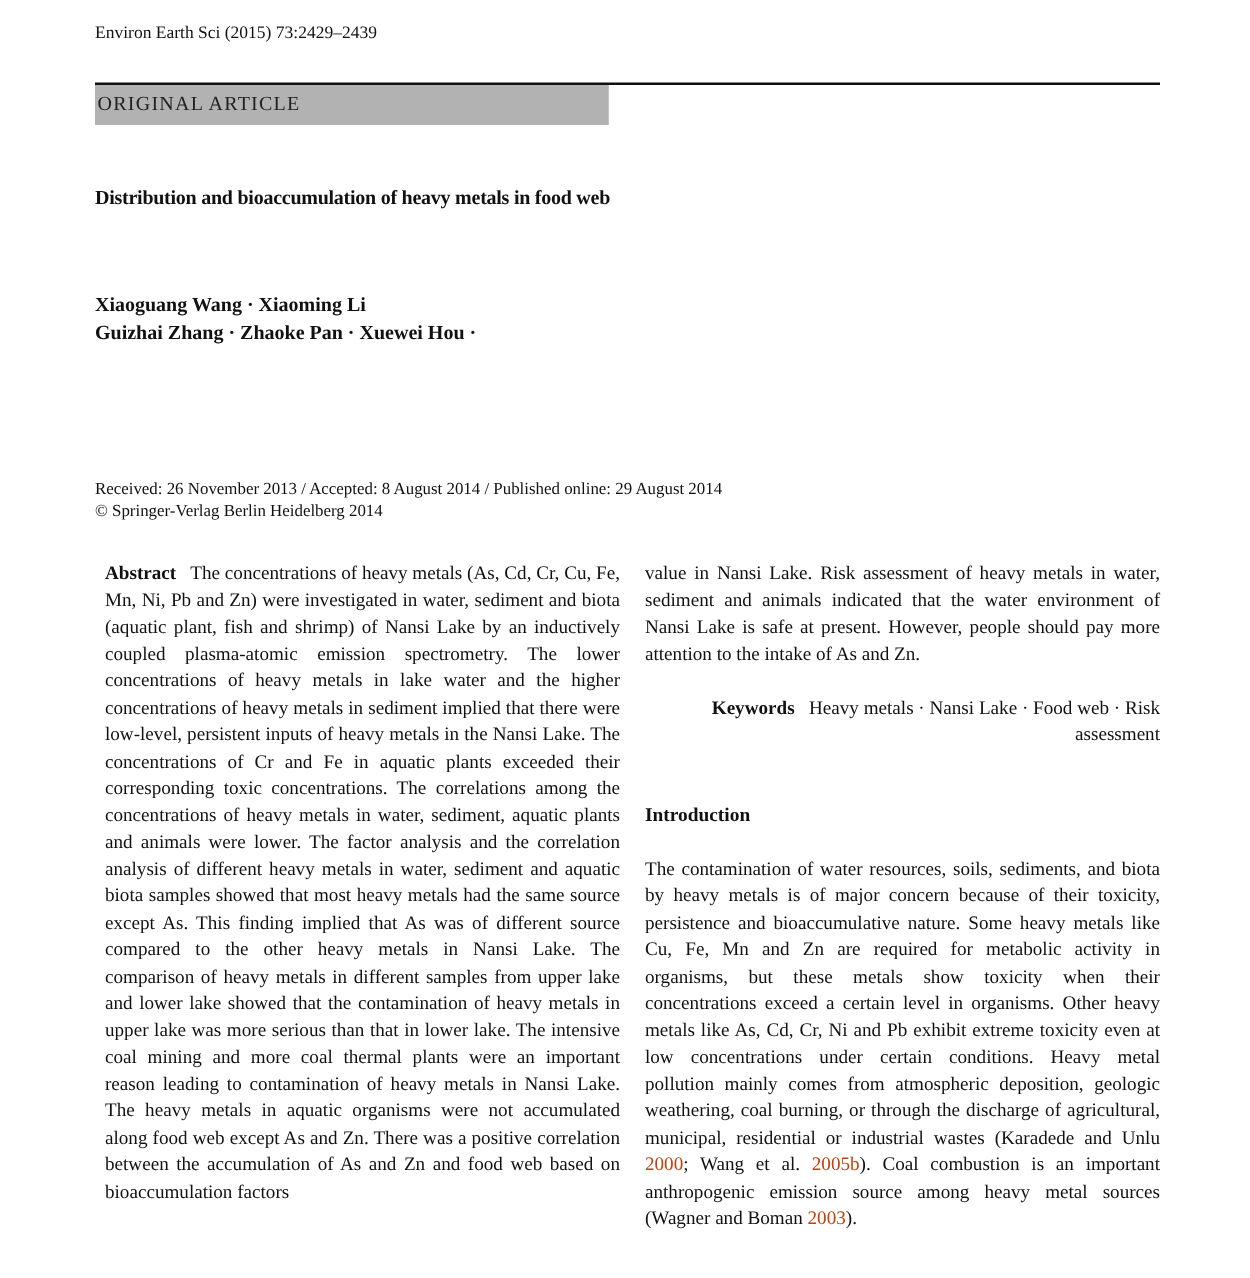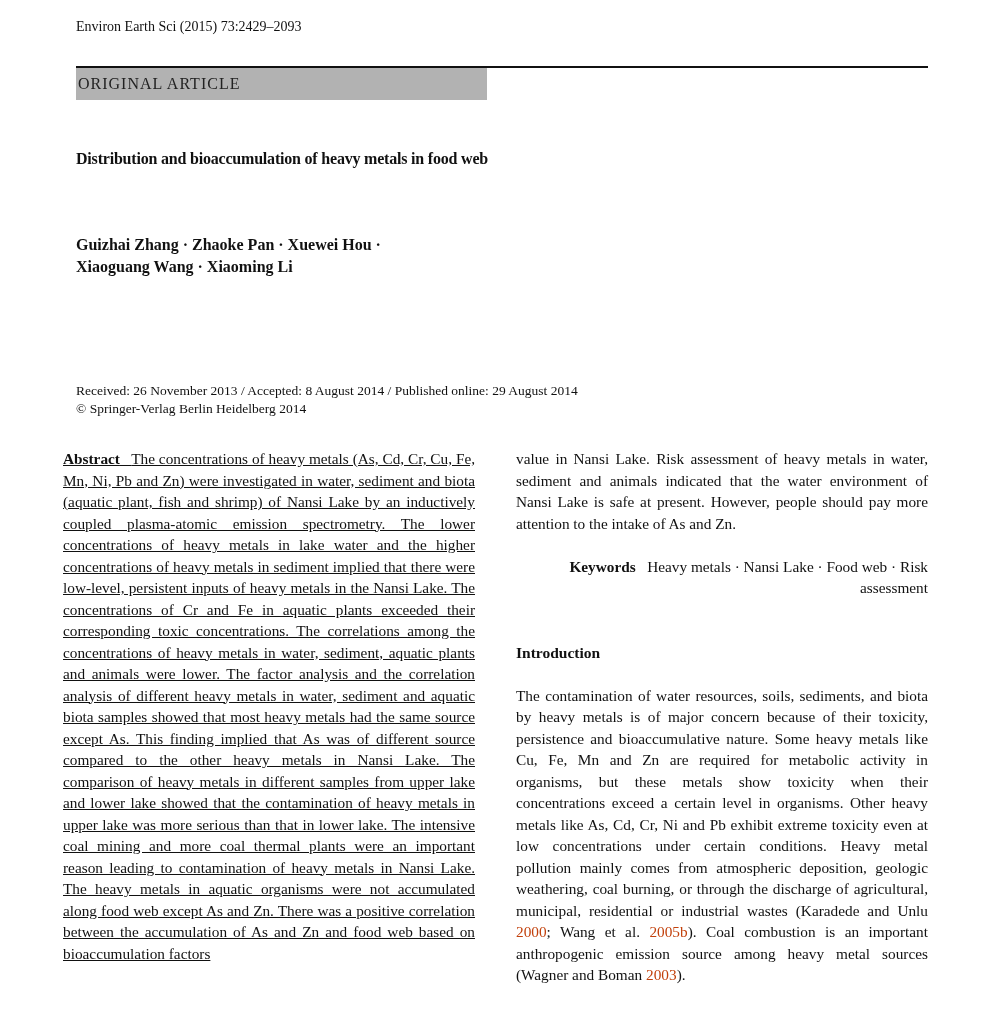--- a/index.html
+++ b/index.html
@@ -17,45 +17,45 @@
   .title {
     position: absolute; left: 76px; top: 143px; width: 820px;
     font-size: 16px; line-height: 31px; font-weight: bold; margin: 0;
     letter-spacing: -0.2px;
   }
   .authors {
     position: absolute; left: 76px; top: 234px; font-size: 16px; line-height: 22px; font-weight: bold;
   }
   .dates { position: absolute; left: 76px; top: 382px; font-size: 13.5px; line-height: 18px; }
   .col { position: absolute; top: 448px; width: 412px; font-size: 15.3px; line-height: 21.5px; text-align: justify; }
-  .col-left { left: 63px; text-decoration: underline; }
+  .col-left { left: 84px; }
   .col-right { left: 516px; }
   .col p { margin: 0; }
   .bold { font-weight: bold; }
   .kw { margin-top: 21.5px !important; }
   .section-head { font-weight: bold; margin: 43px 0 21.5px 0 !important; font-size: 15.5px; }
   .cite { color: #c2410c; }
 </style>
 </head>
 <body>
 
 <div class="journal-info">
-  <div>Environ Earth Sci (2015) 73:2429–2093</div>
+  <div>Environ Earth Sci (2015) 73:2429–2439</div>
 </div>
 
 <div class="rule"></div>
 <div class="article-type">ORIGINAL ARTICLE</div>
 
 <h1 class="title">
   <span>Distribution and bioaccumulation of heavy metals in food web</span><br>
 </h1>
 
 <div class="authors">
+  <div>Xiaoguang Wang · Xiaoming Li</div>
   <div>Guizhai Zhang · Zhaoke Pan · Xuewei Hou ·</div>
-  <div>Xiaoguang Wang · Xiaoming Li</div>
 </div>
 
 <div class="dates">
   <div>Received: 26 November 2013 / Accepted: 8 August 2014 / Published online: 29 August 2014</div>
   <div>© Springer-Verlag Berlin Heidelberg 2014</div>
 </div>
 
 <div class="col col-left">
   <p>
     <span class="bold">Abstract</span>&nbsp;&nbsp;

